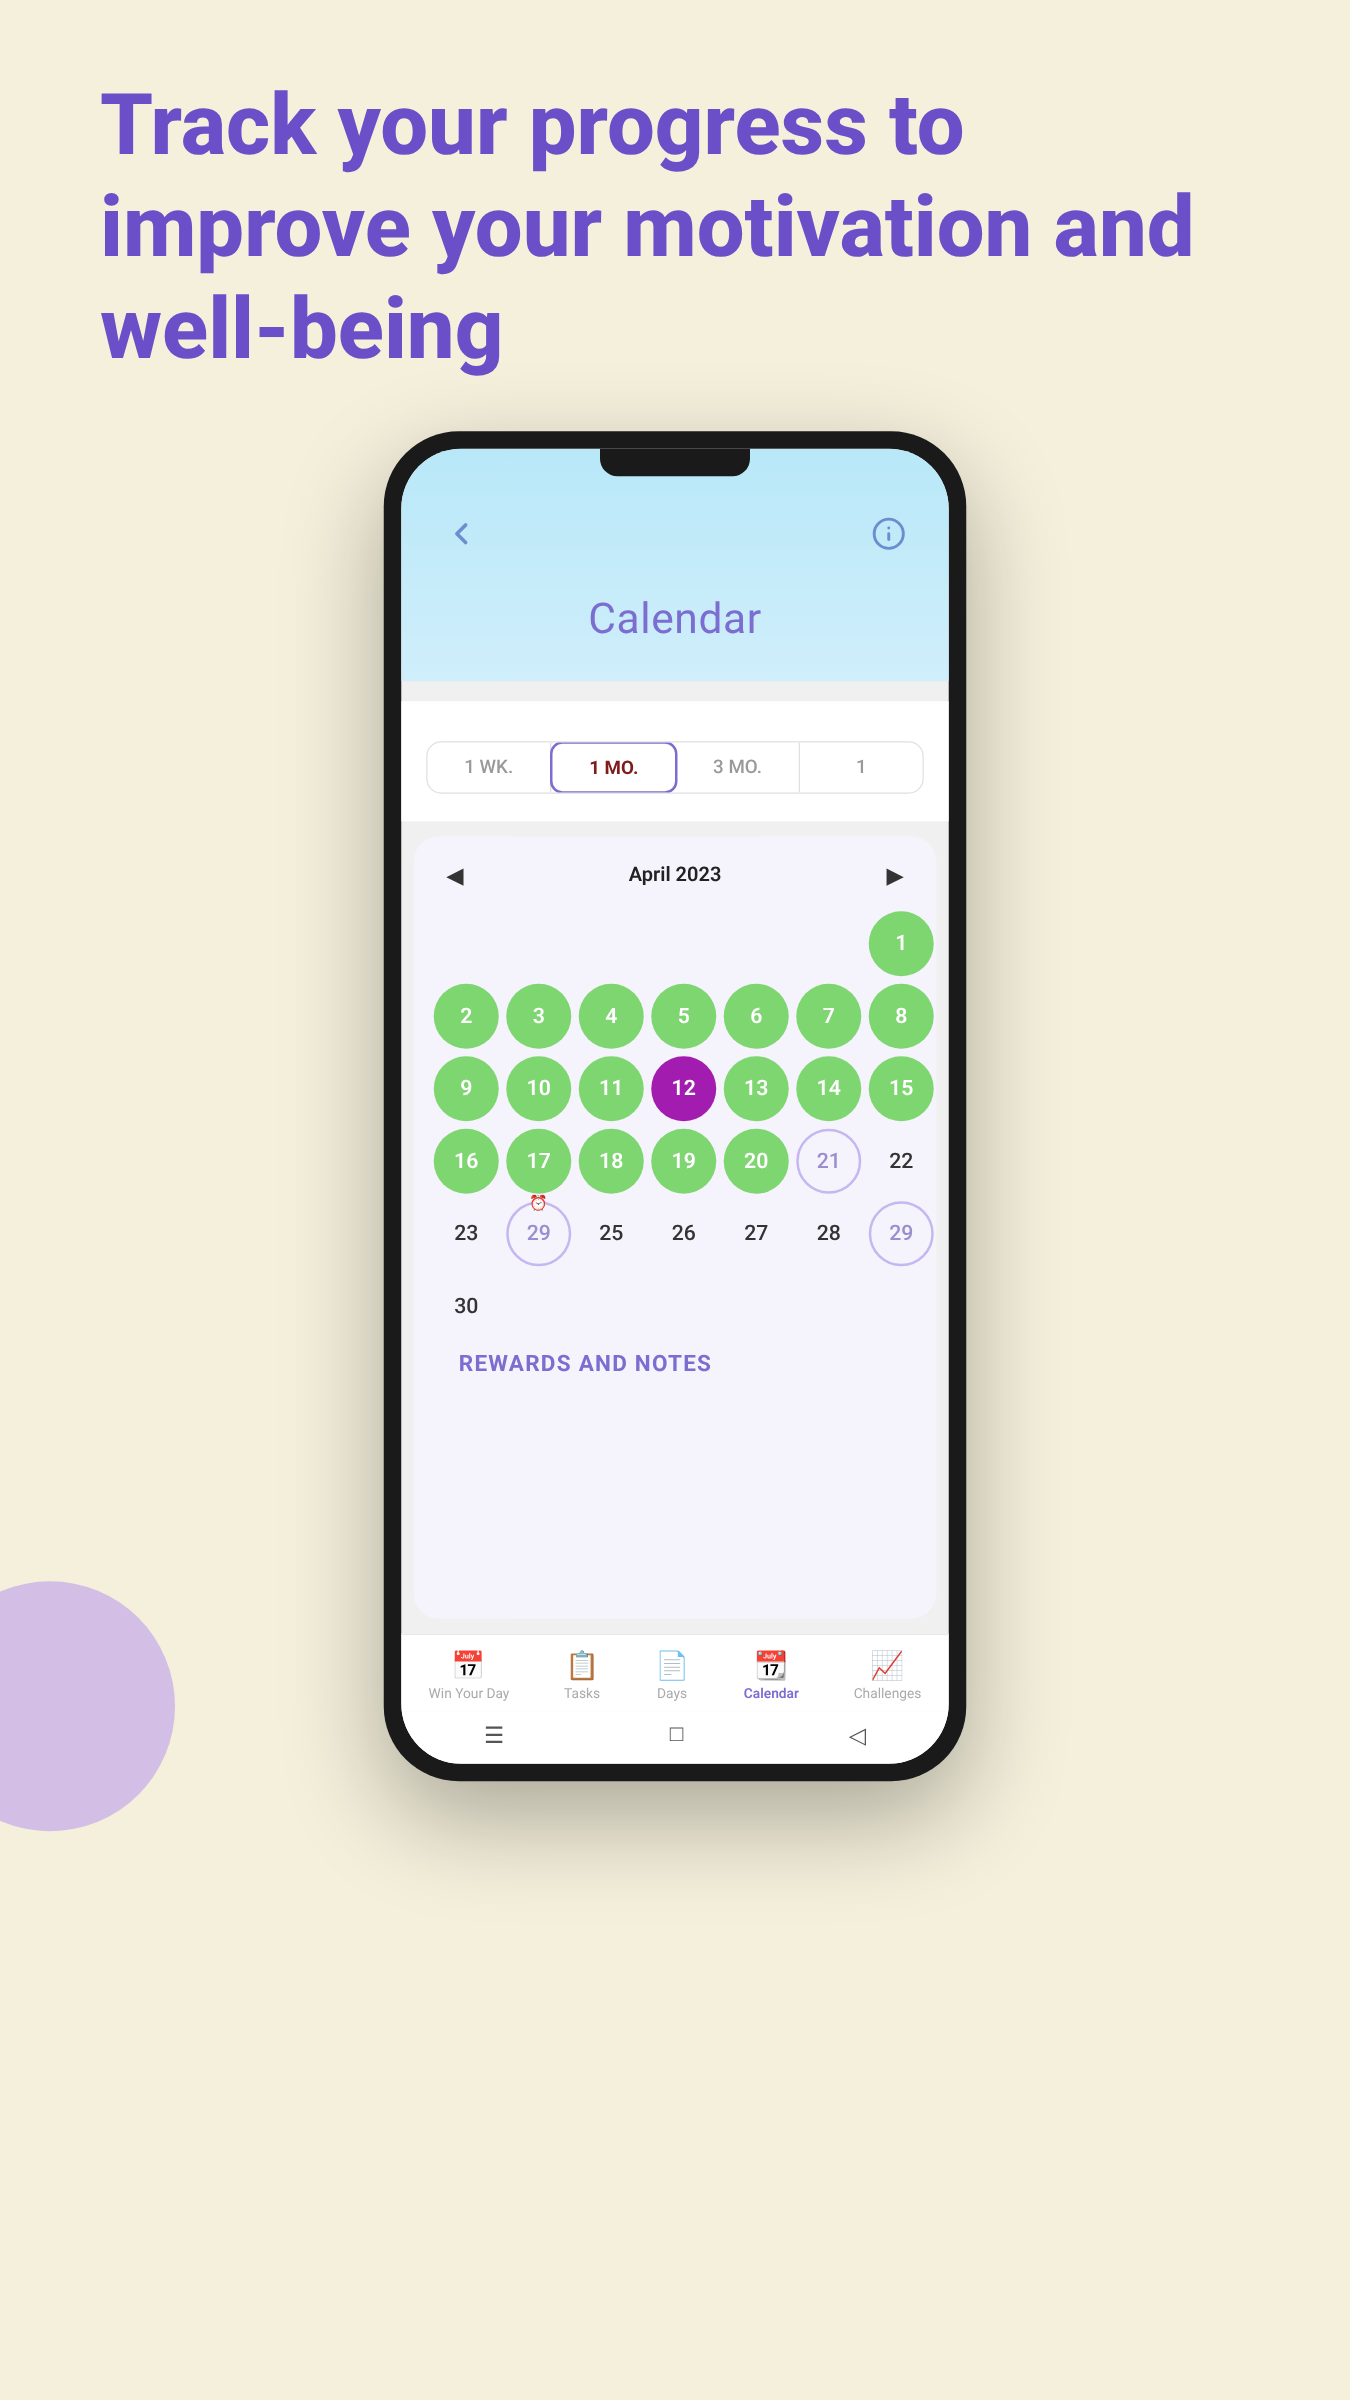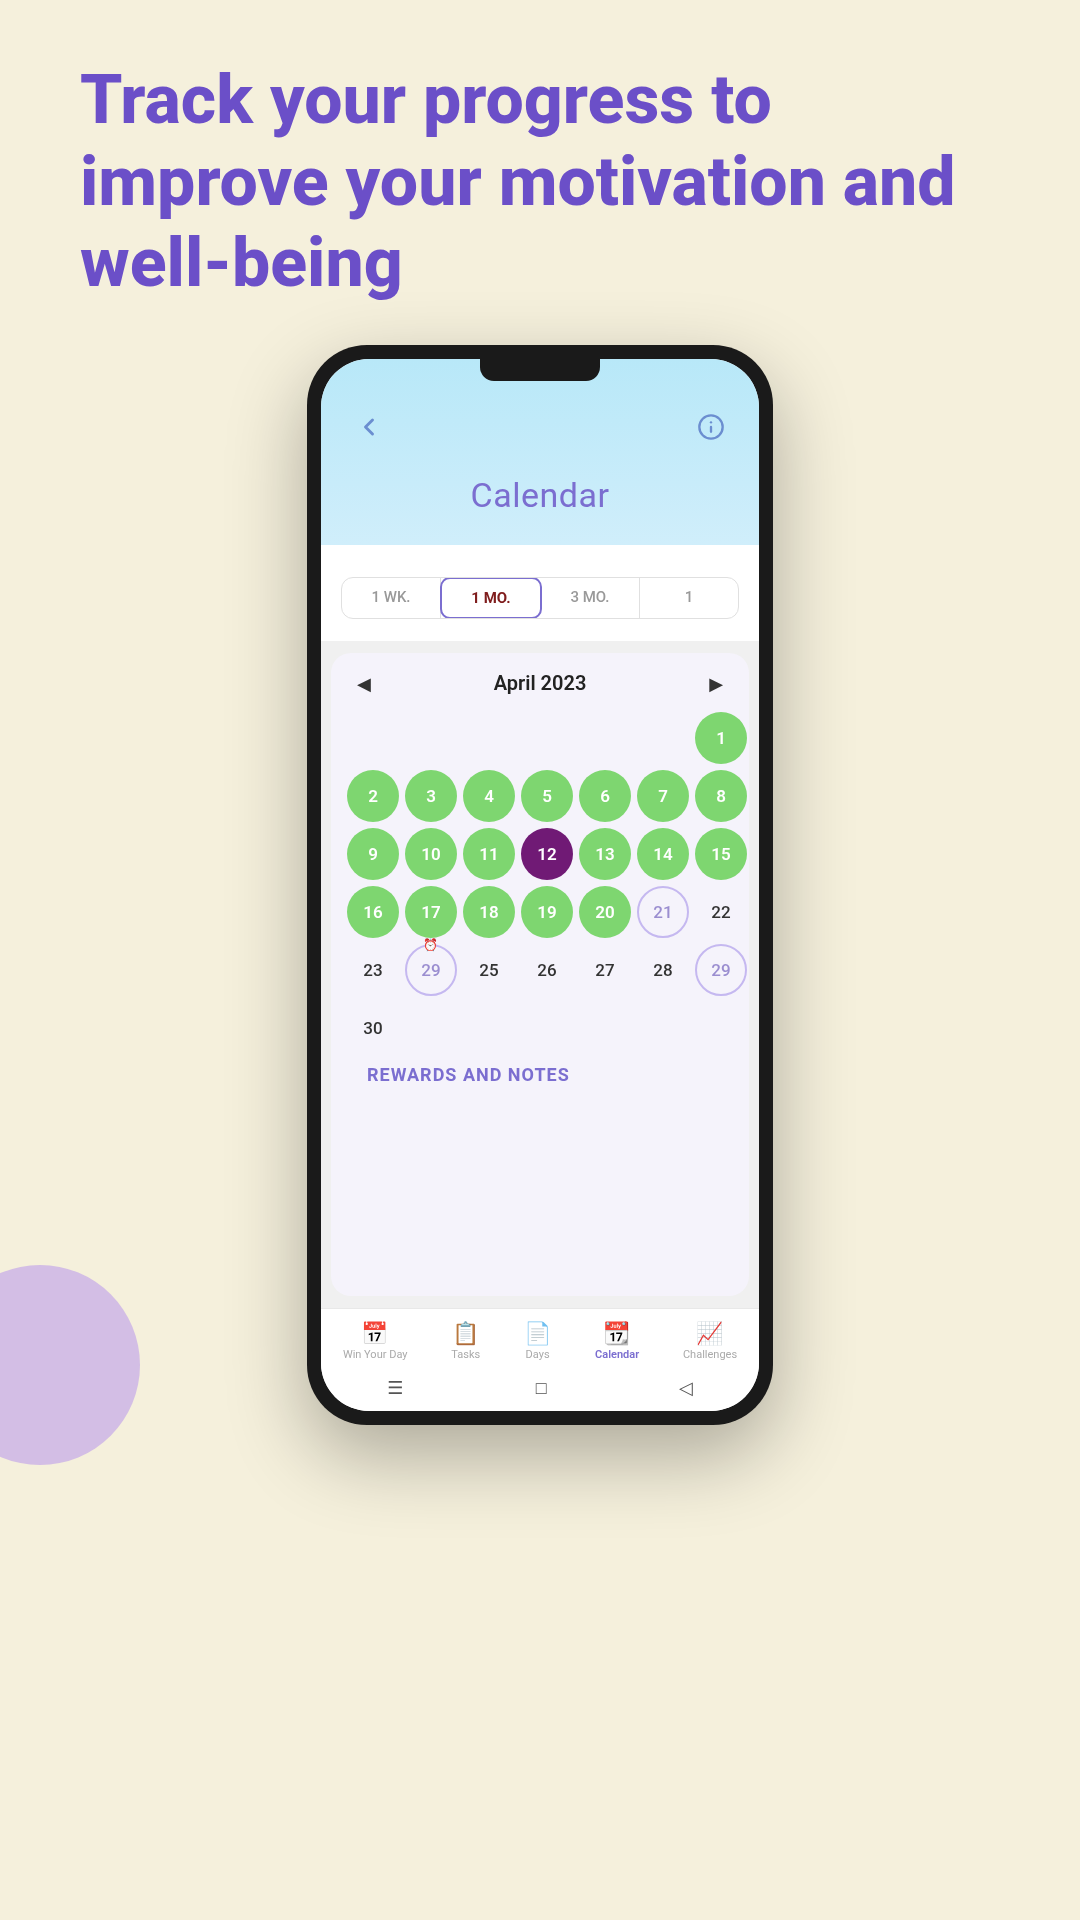--- a/index.html
+++ b/index.html
@@ -211,21 +211,21 @@
     }
 
     .cal-arrow {
       font-size: 18px;
       color: #333;
       cursor: pointer;
       padding: 4px 10px;
     }
 
     .cal-month {
-      font-size: 20px;
+      font-size: 16px;
       font-weight: 600;
       color: #222;
     }
 
     .calendar-grid {
       display: grid;
       grid-template-columns: repeat(7, 1fr);
       gap: 6px;
     }
 
@@ -243,21 +243,21 @@
       justify-self: center;
     }
 
     .cal-day.green {
       background: #7ED670;
       color: #fff;
       font-weight: 600;
     }
 
     .cal-day.red {
-      background: #701a75;
+      background: #a21caf;
       color: #fff;
       font-weight: 600;
     }
 
     .cal-day.purple-outline {
       background: transparent;
       border: 2px solid #c5b8f0;
       color: #9B8ED0;
       text-align: right;
     }
@@ -392,21 +392,21 @@
             <svg viewBox="0 0 24 24" fill="none" stroke="#6B8ED0" stroke-width="2" stroke-linecap="round" stroke-linejoin="round">
               <circle cx="12" cy="12" r="10"></circle>
               <line x1="12" y1="8" x2="12" y2="8"></line>
               <line x1="12" y1="12" x2="12" y2="16"></line>
             </svg>
           </div>
         </div>
         <span class="app-title">Calendar</span>
       </div>
 
-      <div style="padding: 14px 0 8px; background: #fff;">
+      <div style="padding: 14px 0 8px; background: #fff; margin-top: 16px;">
         <div class="period-selector" id="period-selector">
         <div class="period-btn">1 WK.</div>
             <div class="period-btn active">1 MO.</div>
             <div class="period-btn">3 MO.</div>
             <div class="period-btn">1</div>
           </div>
       </div>
 
 
       <div class="calendar-card">

